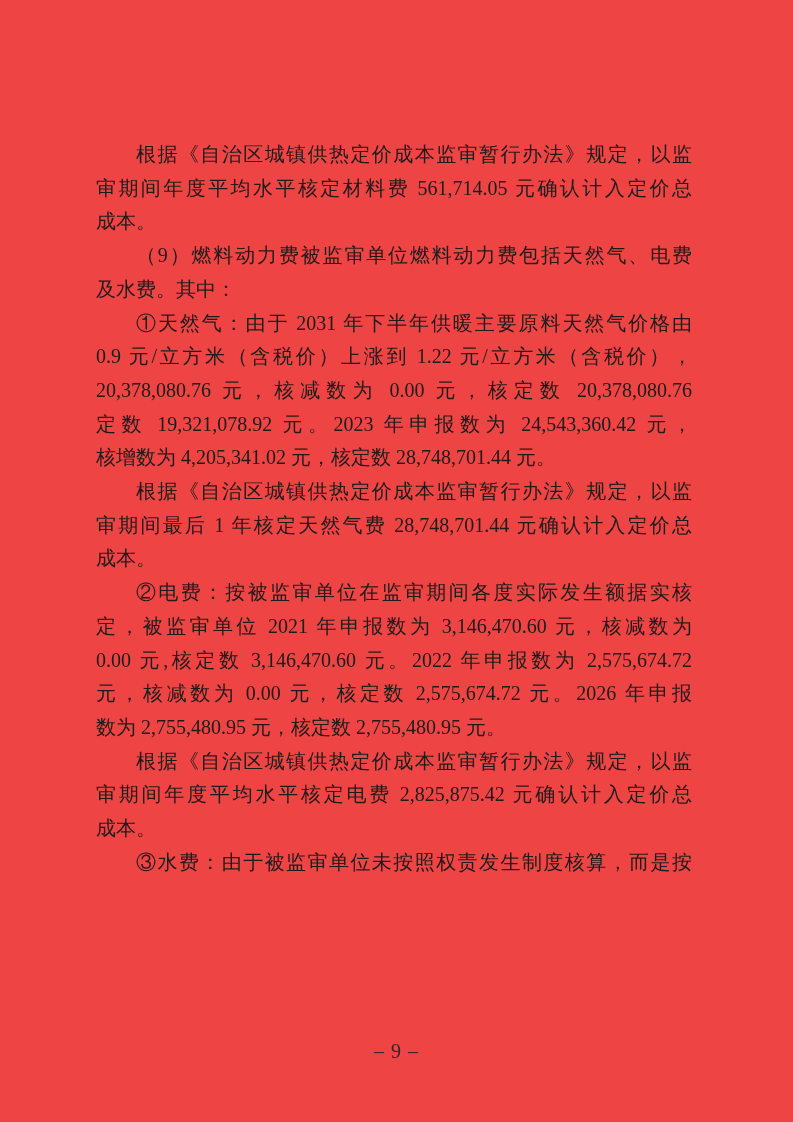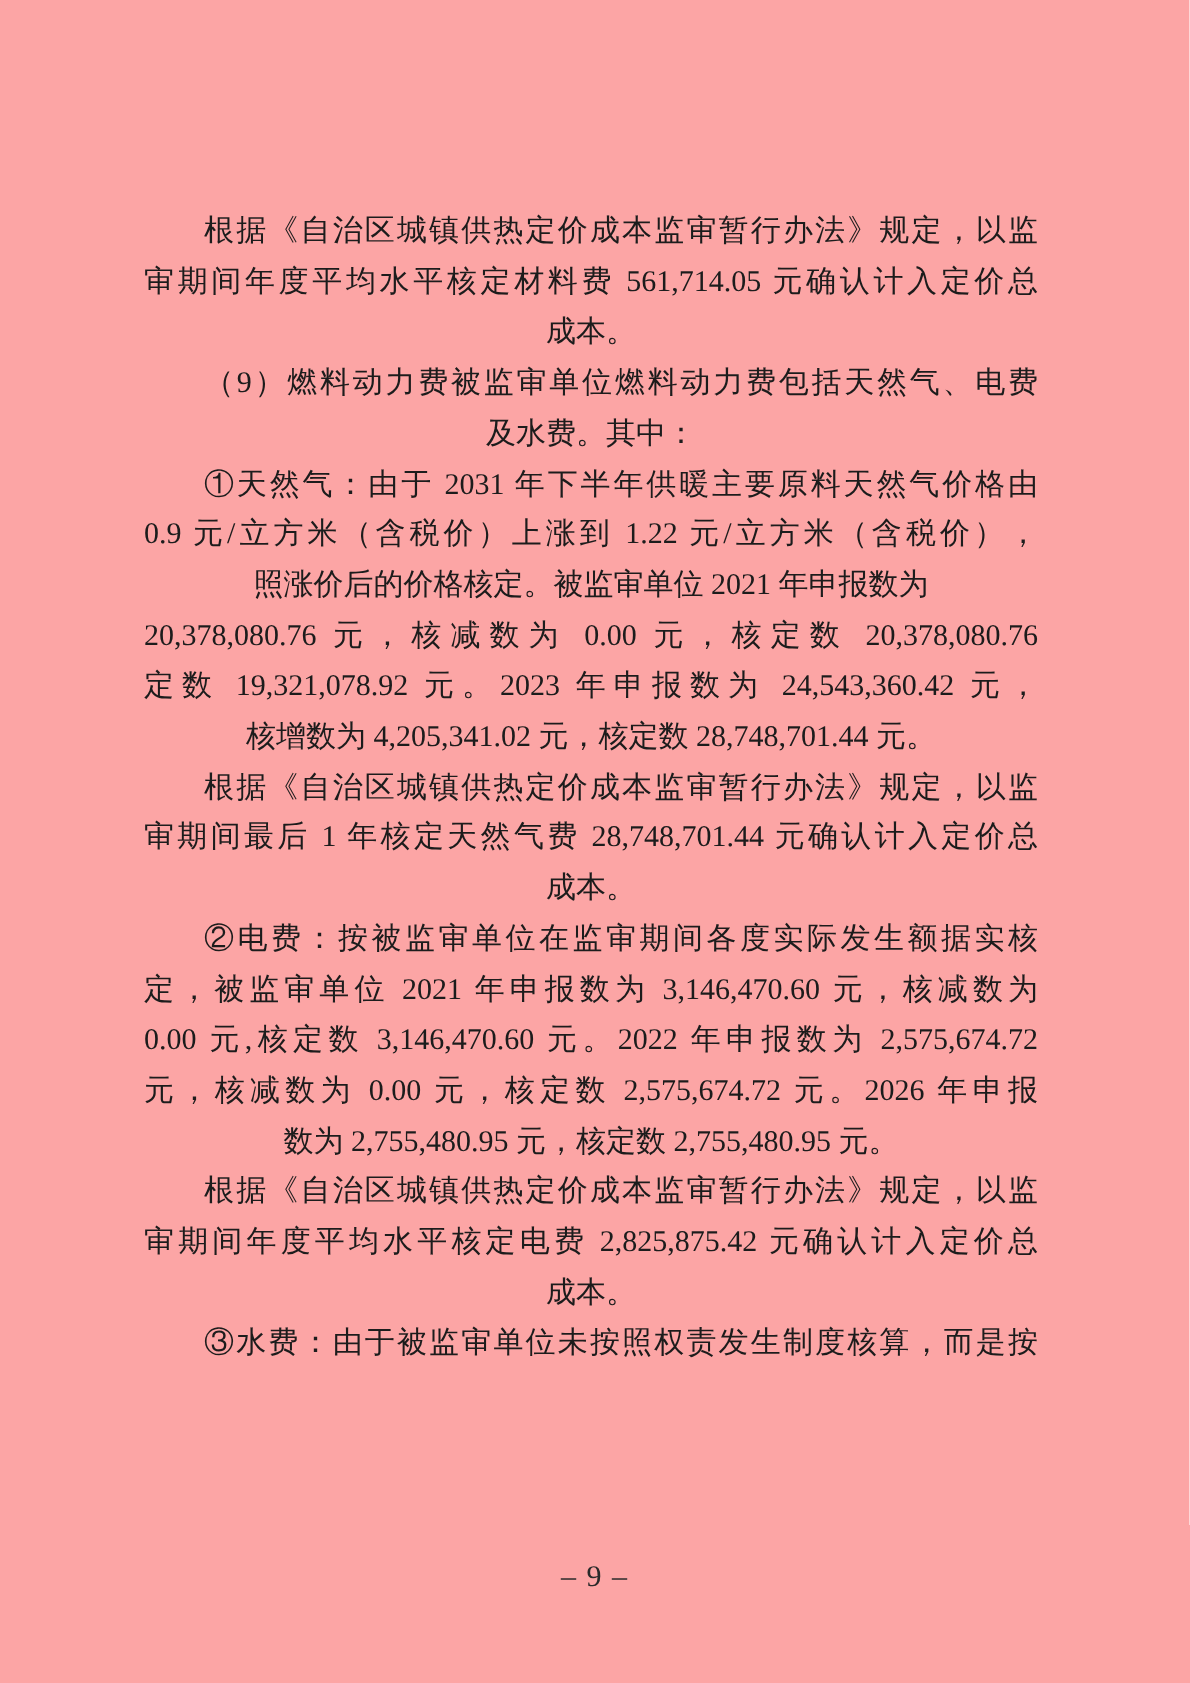--- a/index.html
+++ b/index.html
@@ -6,37 +6,37 @@
   
   html, body {
     margin: 0;
     padding: 0;
     background: #ffffff;
   }
   .page {
     position: relative;
     width: 793px;
     height: 1122px;
-    background: #fca5a5;
+    background: #ef4444;
     overflow: hidden;
     font-family: "Liberation Serif", "DejaVu Serif", serif;
     color: #1c1c1c;
     -webkit-font-smoothing: antialiased;
   }
   .body-text {
     position: absolute;
     left: 96px;
     top: 138px;
     width: 596px;
     font-size: 20px;
     line-height: 33.7px;
   }
   .line {
     white-space: normal;
-    text-align: center;
+    text-align: left;
   }
   .line.justify {
     text-align: justify;
     text-align-last: justify;
     text-justify: inter-ideograph;
   }
   .line.indent {
     text-indent: 2em;
   }
   .page-footer {
@@ -57,21 +57,20 @@
 
 <div class="page">
   <main class="body-text">
       <div class="line indent justify">根据《自治区城镇供热定价成本监审暂行办法》规定，以监</div>
       <div class="line justify">审期间年度平均水平核定材料费 561,714.05 元确认计入定价总</div>
       <div class="line">成本。</div>
       <div class="line indent justify">（9）燃料动力费被监审单位燃料动力费包括天然气、电费</div>
       <div class="line">及水费。其中：</div>
       <div class="line indent justify">①天然气：由于 2031 年下半年供暖主要原料天然气价格由</div>
       <div class="line justify">0.9 元/立方米（含税价）上涨到 1.22 元/立方米（含税价），</div>
-      <div class="line">照涨价后的价格核定。被监审单位 2021 年申报数为</div>
       <div class="line justify">20,378,080.76 元，核减数为 0.00 元，核定数 20,378,080.76</div>
       <div class="line justify">定数 19,321,078.92 元。2023 年申报数为 24,543,360.42 元，</div>
       <div class="line">核增数为 4,205,341.02 元，核定数 28,748,701.44 元。</div>
       <div class="line indent justify">根据《自治区城镇供热定价成本监审暂行办法》规定，以监</div>
       <div class="line justify">审期间最后 1 年核定天然气费 28,748,701.44 元确认计入定价总</div>
       <div class="line">成本。</div>
       <div class="line indent justify">②电费：按被监审单位在监审期间各度实际发生额据实核</div>
       <div class="line justify">定，被监审单位 2021 年申报数为 3,146,470.60 元，核减数为</div>
       <div class="line justify">0.00 元,核定数 3,146,470.60 元。2022 年申报数为 2,575,674.72</div>
       <div class="line justify">元，核减数为 0.00 元，核定数 2,575,674.72 元。2026 年申报</div>

